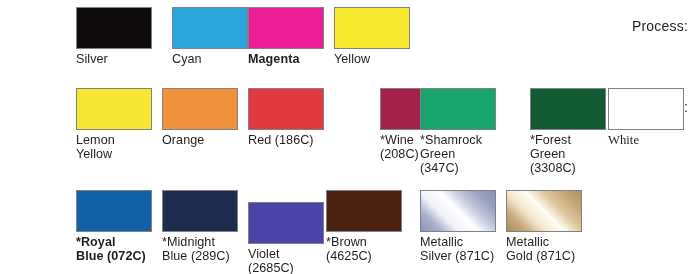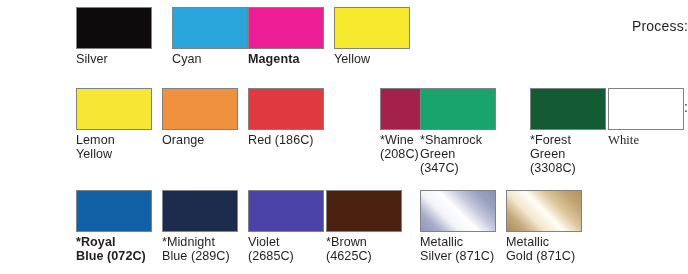--- a/index.html
+++ b/index.html
@@ -124,21 +124,21 @@
       <div class="swatch-cell" style="left: 76px; font-weight: bold;">
         <div class="swatch" style="background: rgb(18, 96, 166);"></div>
         <div class="caption">*Royal
 Blue (072C)</div>
       </div>
       <div class="swatch-cell" style="left: 162px;">
         <div class="swatch" style="background: rgb(29, 43, 76);"></div>
         <div class="caption">*Midnight
 Blue (289C)</div>
       </div>
-      <div class="swatch-cell" style="left: 248px;">
+      <div class="swatch-cell" style="left: 248px; margin-top: 12px;">
         <div class="swatch" style="background: rgb(75, 67, 168);"></div>
         <div class="caption">Violet
 (2685C)</div>
       </div>
       <div class="swatch-cell" style="left: 326px;">
         <div class="swatch" style="background: rgb(75, 33, 16);"></div>
         <div class="caption">*Brown
 (4625C)</div>
       </div>
       <div class="swatch-cell" style="left: 420px;">

